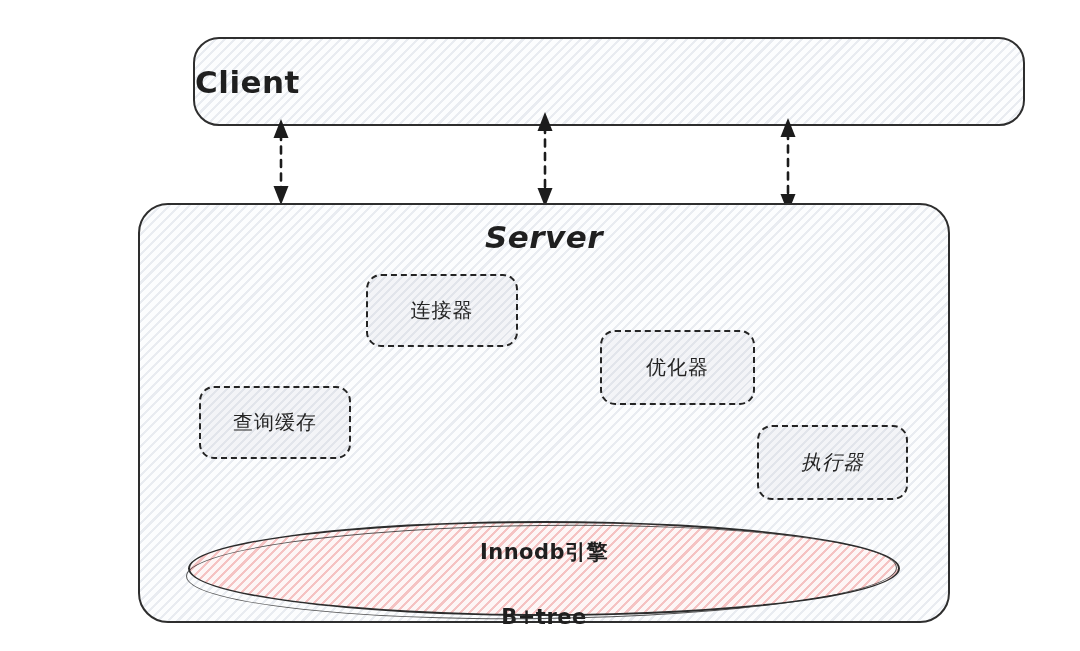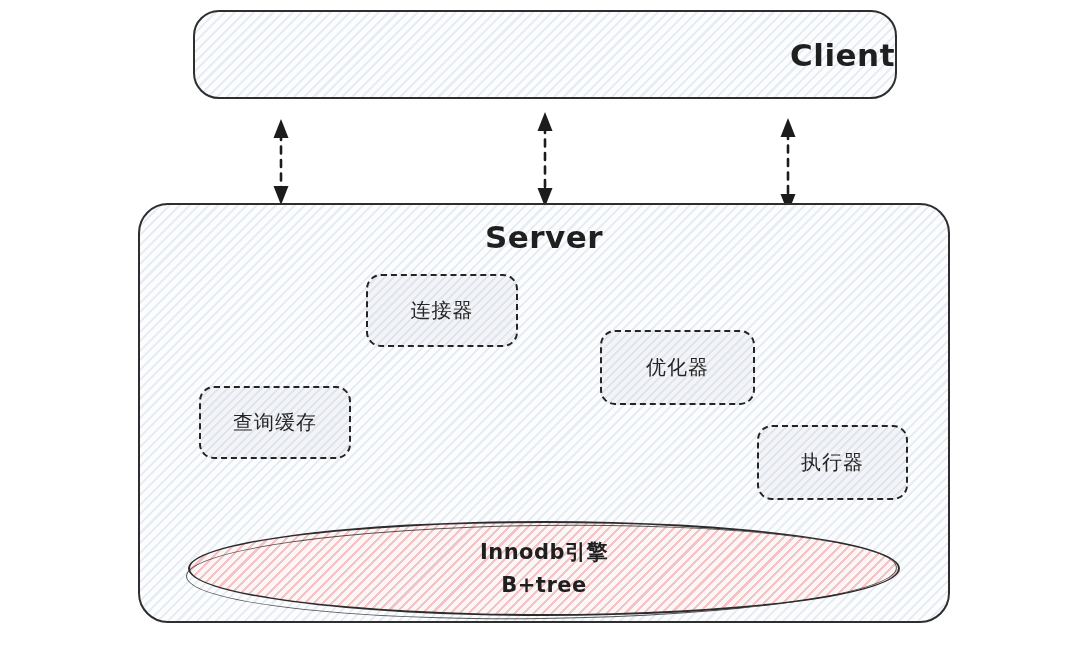--- a/index.html
+++ b/index.html
@@ -18,38 +18,39 @@
     position: absolute;
     border: 2.4px solid #2e2e2e;
     background:
       repeating-linear-gradient(135deg,
         #e9ecf1 0px, #e9ecf1 2.2px,
         rgba(255,255,255,0) 2.2px, rgba(255,255,255,0) 6.8px),
       #fcfdfe;
     box-sizing: border-box;
   }
   .client {
-    left: 193px; top: 10px; width: 704px; height: 89px;
+    left: 193px; top: 37px; width: 832px; height: 89px;
     border-radius: 26px;
-    display: flex; align-items: center; justify-content: flex-end;
+    display: flex; align-items: center; justify-content: flex-start;
   }
   .server {
     left: 138px; top: 203px; width: 812px; height: 420px;
     border-radius: 30px;
   }
   .hand {
     font-family: "DejaVu Sans", sans-serif;
     font-weight: 600;
     letter-spacing: 0.5px;
   }
   .title-xl { font-size: 31px; }
   .server-title {
     position: absolute;
     top: 14px; left: 0; right: 0;
     text-align: center;
+    font-style: italic;
   }
 
   
   .arrow-layer {
     position: absolute;
     left: 0; top: 0;
     width: 1080px; height: 651px;
     pointer-events: none;
   }
   .arrow-layer line {
@@ -72,21 +73,21 @@
       #f3f4f7;
     box-sizing: border-box;
     display: flex; align-items: center; justify-content: center;
   }
   .cjk { font-size: 20px; font-weight: 500; color: #242424; letter-spacing: 1px; }
 
   .comp-connector  { left: 366px; top: 274px; width: 152px; height: 73px; }
   .comp-optimizer  { left: 600px; top: 330px; width: 155px; height: 75px; }
   .comp-querycache { left: 199px; top: 386px; width: 152px; height: 73px; align-items: center; }
   .comp-analyzer   { left: 412px; top: 413px; width: 151px; height: 78px; }
-  .comp-executor   { left: 757px; top: 425px; width: 151px; height: 75px; }
+  .comp-executor   { left: 757px; top: 425px; width: 151px; height: 75px; font-style: italic; }
 
   
   .engine {
     position: absolute;
     left: 188px; top: 521px; width: 712px; height: 95px;
     border: 2.2px solid #2c2c2c;
     border-radius: 50%;
     background:
       repeating-linear-gradient(135deg,
         #f5c3c3 0px, #f5c3c3 2.2px,
@@ -102,20 +103,21 @@
     left: -4px; right: 1px; top: 2px; bottom: -5px;
     border: 1.6px solid rgba(45,45,45,0.8);
     border-radius: 50%;
     transform: rotate(-0.7deg);
     pointer-events: none;
   }
   .engine-line {
     font-size: 21px;
     line-height: 1.55;
     letter-spacing: 0.5px;
+    margin-top: 32px;
   }
 </style>
 </head>
 <body>
 
 <div class="canvas">
 
   <div class="box client">
     <div class="hand title-xl">Client</div>
   </div>

